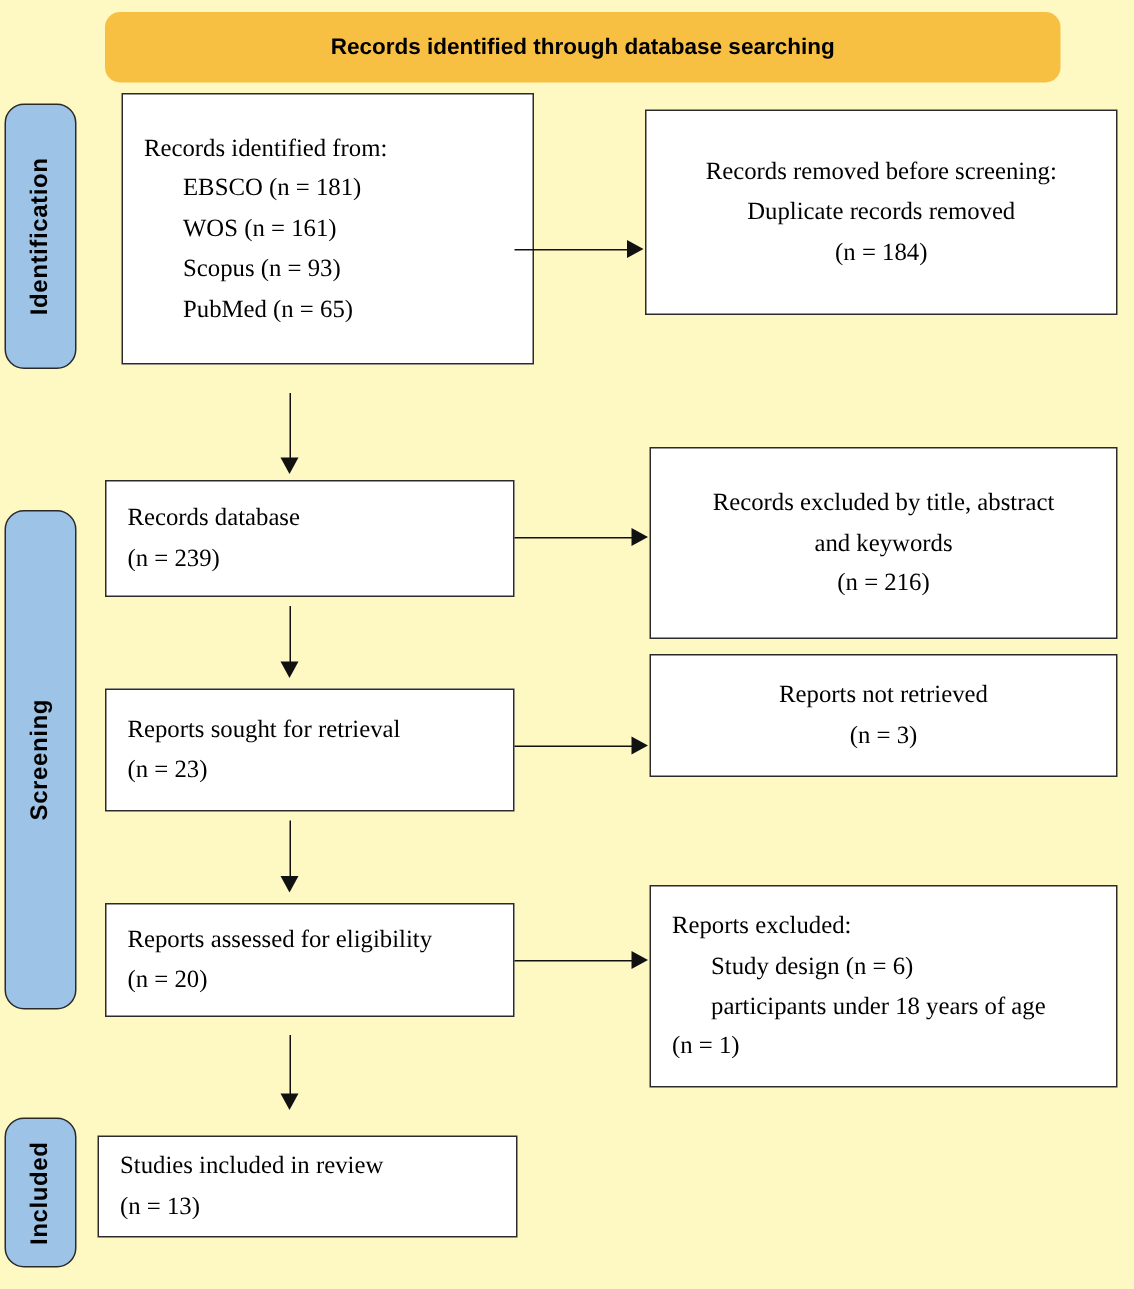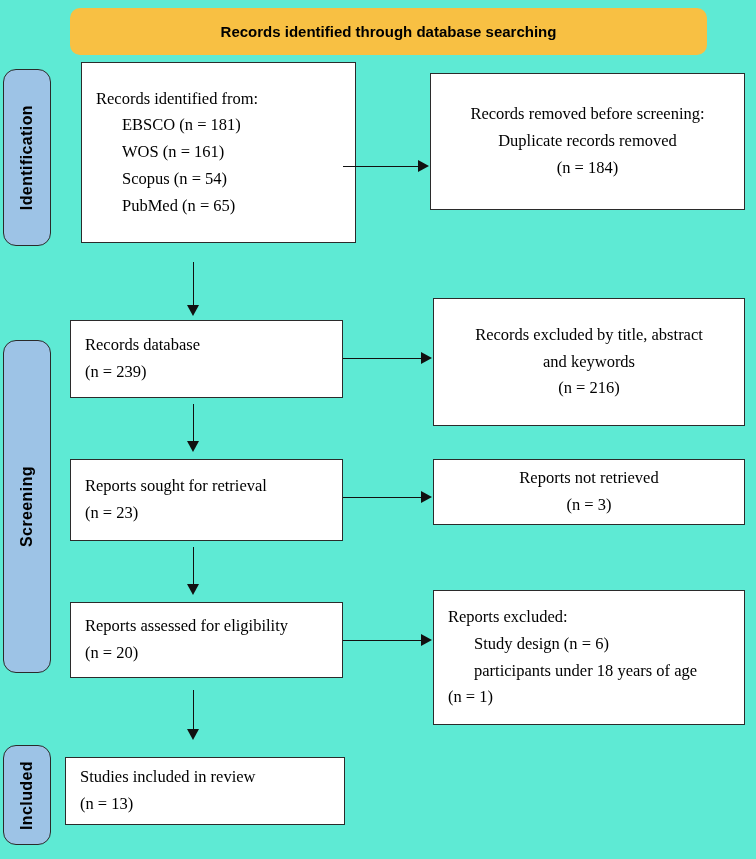--- a/index.html
+++ b/index.html
@@ -8,21 +8,21 @@
     height: 859px;
     background: #ffffff;
     font-family: "Liberation Serif", "DejaVu Serif", serif;
     color: #000000;
     overflow: hidden;
   }
   #canvas {
     position: relative;
     width: 756px;
     height: 859px;
-    background: #5eead4;
+    background: #fef9c3;
   }
 
   
   .stage-band {
     position: absolute;
     background: #9DC3E6;
     border: 1.5px solid #2a2a2a;
     border-radius: 13px;
     display: flex;
     align-items: center;
@@ -119,21 +119,21 @@
   </div>
 
   <div class="stage-band" style="left:3px; top:745px; width:48px; height:100px;">
     <span class="stage-text">Included</span>
   </div>
 
   <div class="box left-align" style="left:68px; top:62px; width:275px; height:181px;margin-left:13px;">
     <div class="line">Records identified from:</div>
     <div class="line indent">EBSCO (n = 181)</div>
     <div class="line indent">WOS (n = 161)</div>
-    <div class="line indent">Scopus (n = 54)</div>
+    <div class="line indent">Scopus (n = 93)</div>
     <div class="line indent">PubMed (n = 65)</div>
   </div>
 
   <div class="box center-align" style="left:430px; top:73px; width:315px; height:137px;">
     <div class="line">Records removed before screening:</div>
     <div class="line">Duplicate records removed</div>
     <div class="line">(n = 184)</div>
   </div>
 
   <div class="h-line" style="left:343px; top:166px; width:76px;"></div>
@@ -157,21 +157,21 @@
   <div class="arrow-right" style="left:421px; top:352px;"></div>
 
   <div class="v-line" style="left:193px; top:404px; height:38px;"></div>
   <div class="arrow-down" style="left:187px; top:441px;"></div>
 
   <div class="box left-align" style="left:70px; top:459px; width:273px; height:82px;">
     <div class="line">Reports sought for retrieval</div>
     <div class="line">(n = 23)</div>
   </div>
 
-  <div class="box center-align" style="left:433px; top:459px; width:312px; height:66px;">
+  <div class="box center-align" style="left:433px; top:436px; width:312px; height:82px;">
     <div class="line">Reports not retrieved</div>
     <div class="line">(n = 3)</div>
   </div>
 
   <div class="h-line" style="left:343px; top:497px; width:79px;"></div>
   <div class="arrow-right" style="left:421px; top:491px;"></div>
 
   <div class="v-line" style="left:193px; top:547px; height:38px;"></div>
   <div class="arrow-down" style="left:187px; top:584px;"></div>
 

